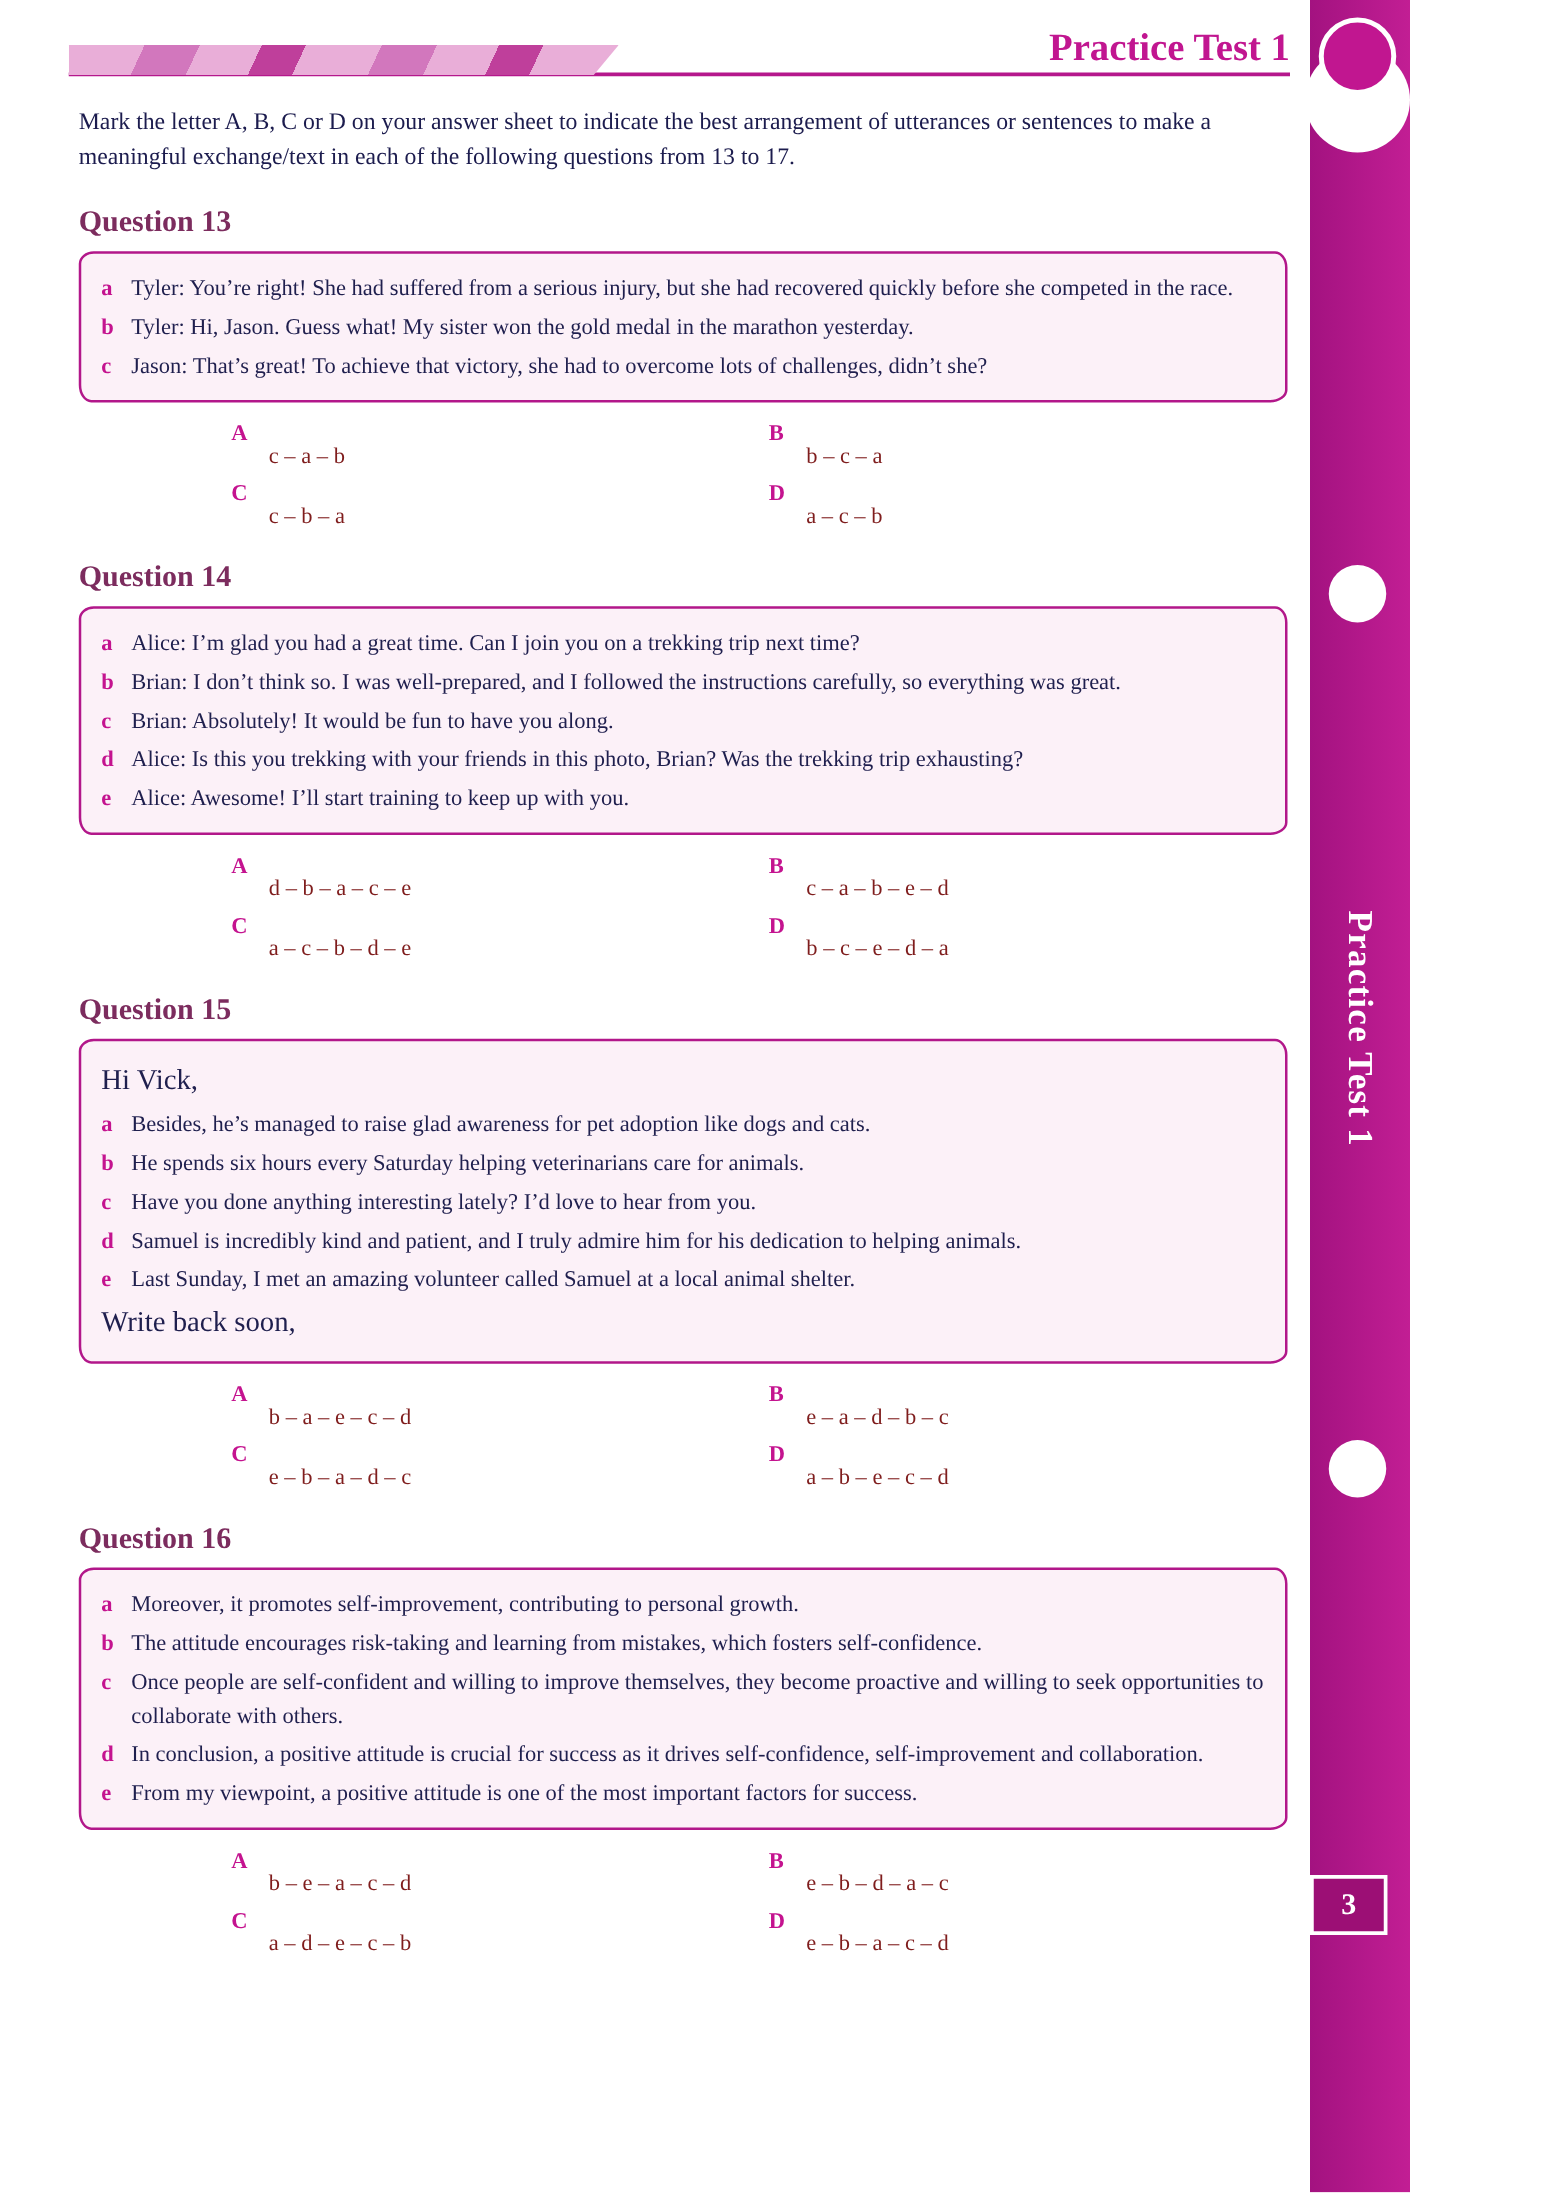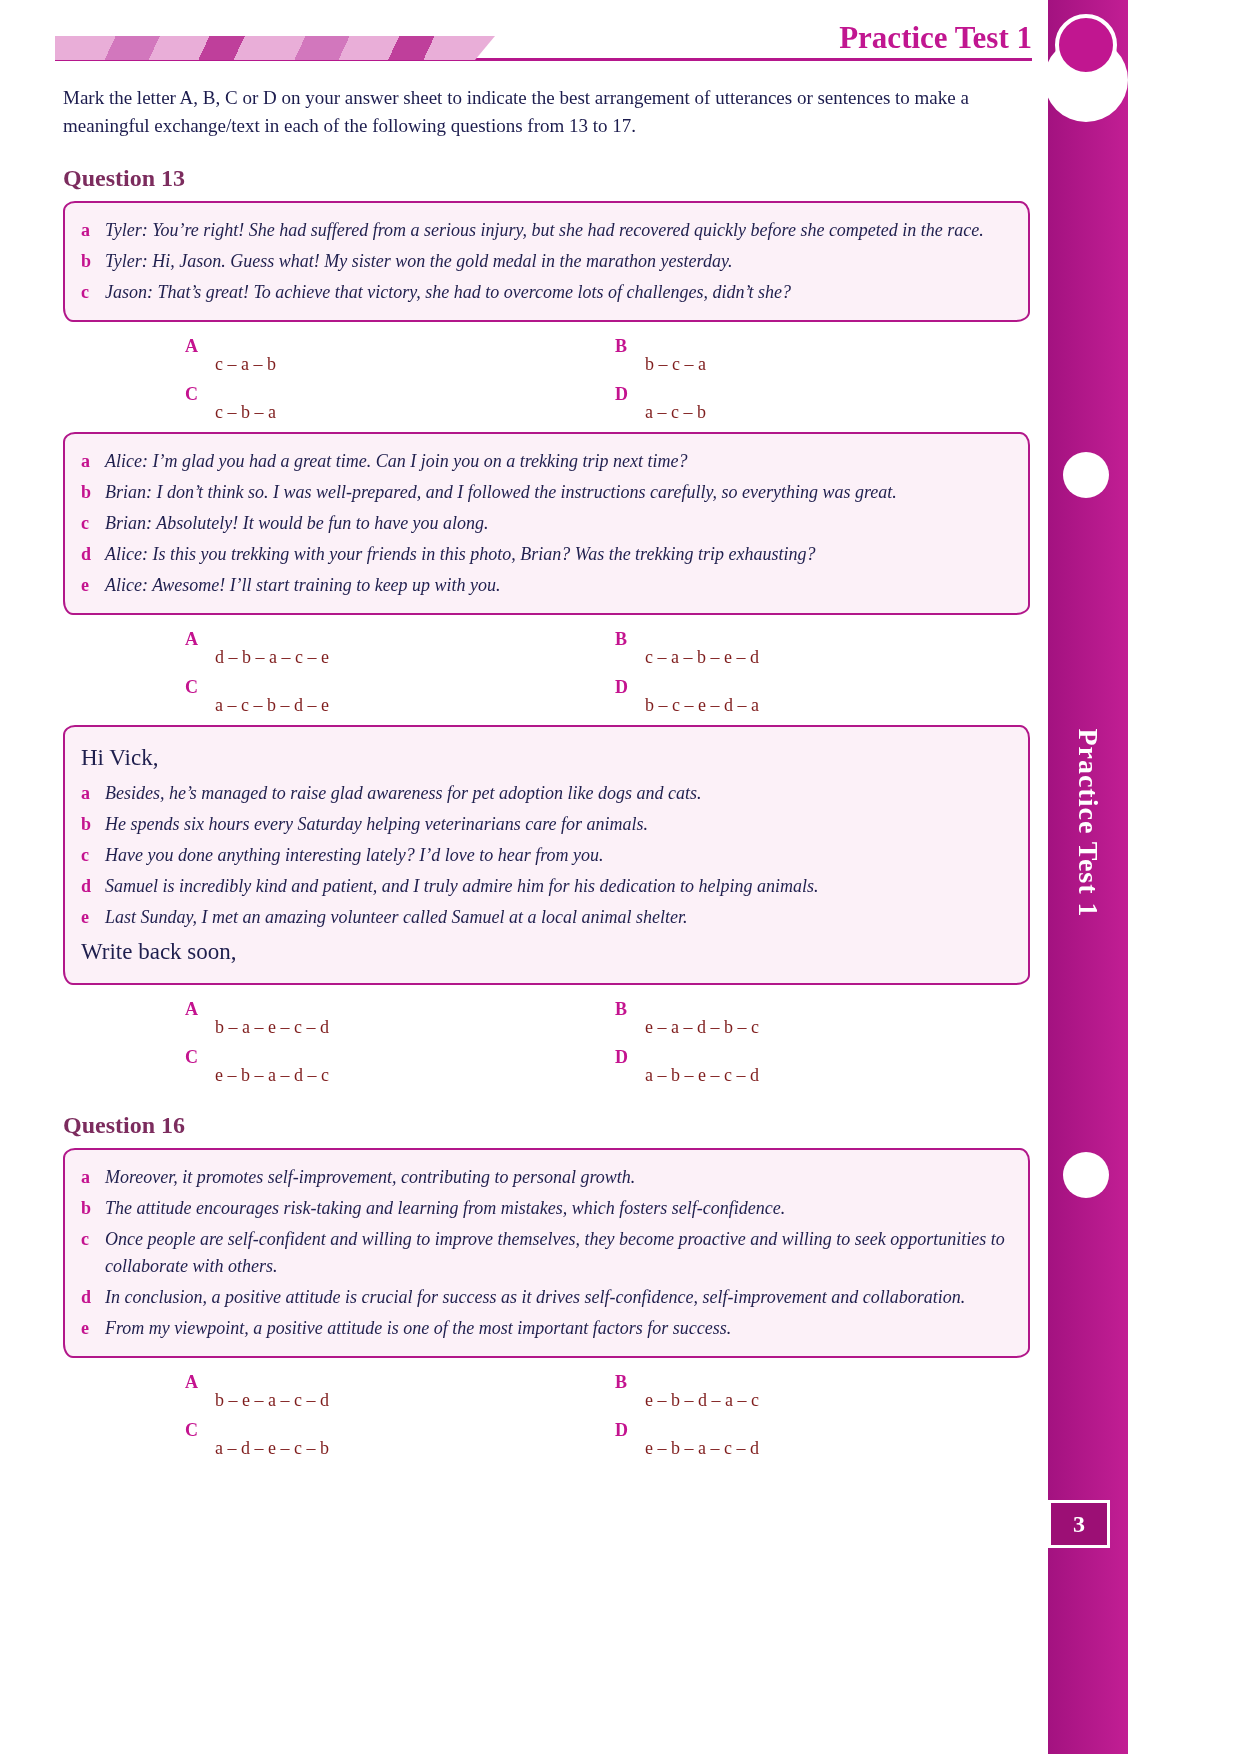--- a/index.html
+++ b/index.html
@@ -116,21 +116,21 @@
     display: flex;
     margin: 4px 0;
     font-size: 18px;
     line-height: 1.5;
   }
   .q-letter {
     flex: 0 0 24px;
     color: #c4138f;
     font-weight: bold;
   }
-  .q-text { flex: 1; color: #1f1f4e; font-style: italic; }
+  .q-text { flex: 1; color: #1f1f4e; }
   .q-line {
     font-size: 23px;
     line-height: 1.5;
     margin: 4px 0;
     color: #1f1f4e;
   }
   .q-options {
     margin: 14px 0 4px 122px;
     display: grid;
     grid-template-columns: 430px auto;
@@ -202,20 +202,21 @@
           <span class="opt-value">c – b – a</span>
         </div>
         <div class="q-option">
           <span class="opt-letter">D</span>
           <span class="opt-value">a – c – b</span>
         </div>
       </div>
     </section>
 
     <section>
+      <h2 class="q-label">Question 14</h2>
       <div class="q-box">
         <div class="q-item">
           <span class="q-letter">a</span>
           <span class="q-text">Alice:  I’m glad you had a great time. Can I join you on a trekking trip next time?</span>
         </div>
         <div class="q-item">
           <span class="q-letter">b</span>
           <span class="q-text">Brian: I don’t think so. I was well-prepared, and I followed the instructions carefully, so everything was great.</span>
         </div>
         <div class="q-item">
@@ -245,20 +246,21 @@
           <span class="opt-value">a – c – b – d – e</span>
         </div>
         <div class="q-option">
           <span class="opt-letter">D</span>
           <span class="opt-value">b – c – e – d – a</span>
         </div>
       </div>
     </section>
 
     <section>
+      <h2 class="q-label">Question 15</h2>
       <div class="q-box">
         <div class="q-line">Hi Vick,</div>
         <div class="q-item">
           <span class="q-letter">a</span>
           <span class="q-text">Besides, he’s managed to raise glad awareness for pet adoption like dogs and cats.</span>
         </div>
         <div class="q-item">
           <span class="q-letter">b</span>
           <span class="q-text">He spends six hours every Saturday helping veterinarians care for animals.</span>
         </div>

